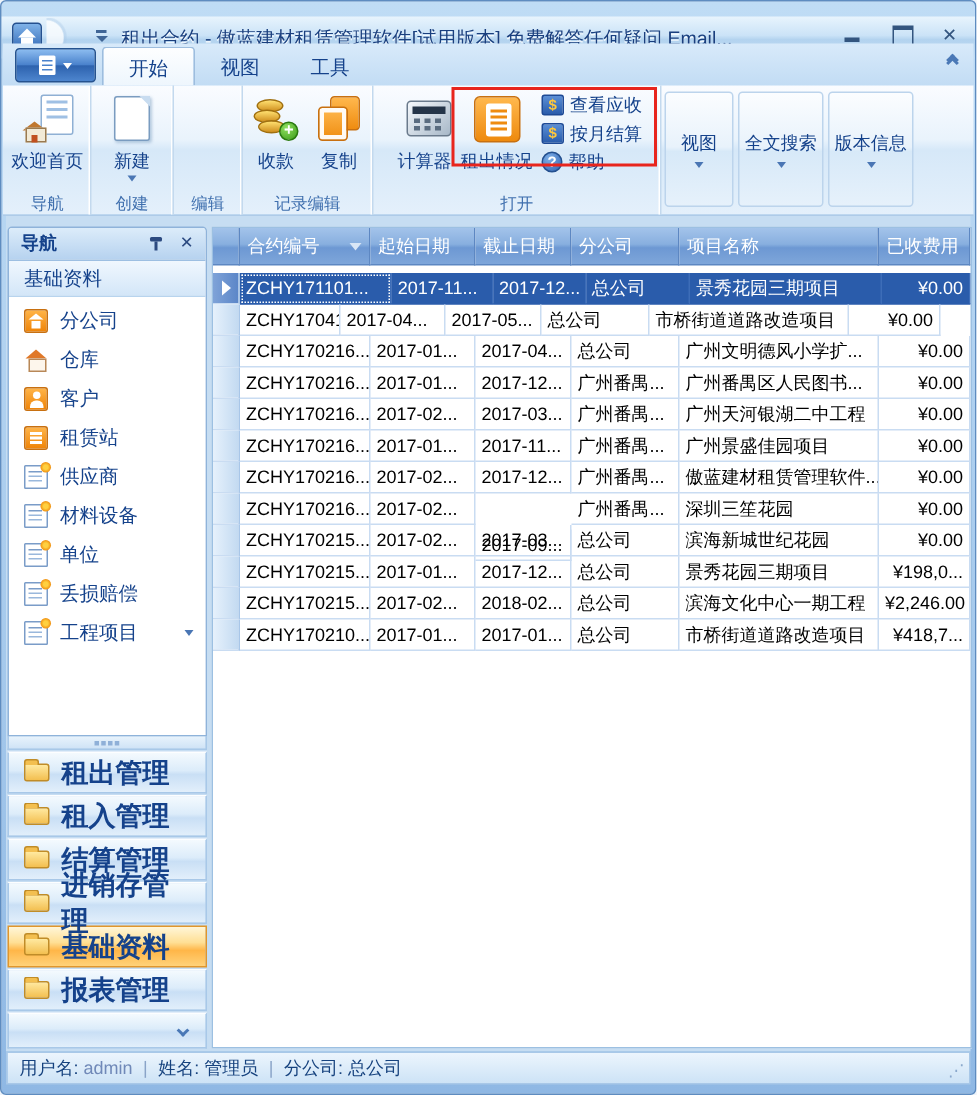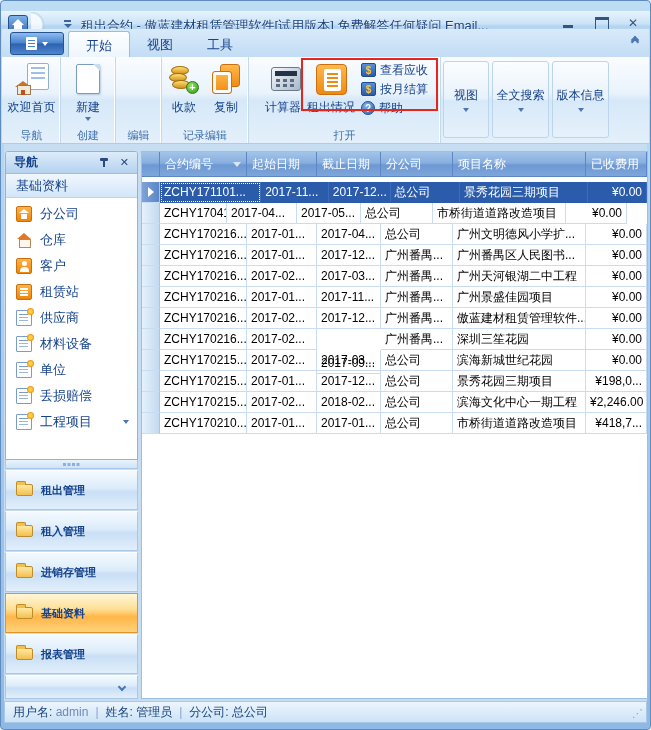--- a/index.html
+++ b/index.html
@@ -174,23 +174,23 @@
   .ic-form::before{ content:""; position:absolute; left:2px; top:3px; width:9px; height:1px; background:#7a9cc8;
     box-shadow:0 3px 0 #9ab8dc, 0 6px 0 #9ab8dc; }
   .ic-form::after{ content:""; position:absolute; right:-3px; top:-3px; width:7px; height:7px; border-radius:50%;
     background:radial-gradient(circle,#ffd040 30%,#f09010 70%); }
 
   .splitter{ height:9px; background:linear-gradient(180deg,#e8f3fc,#cfe3f6); border:1px solid #a8c8e8;
     border-top:none; position:relative; }
   .splitter i{ position:absolute; left:50%; top:3px; width:3px; height:3px; background:#8fb0d8;
     box-shadow:-9px 0 #8fb0d8,-4.5px 0 #8fb0d8,4.5px 0 #8fb0d8; }
 
-  .group-btn{ height:40px; border:1px solid #a8c8e8; border-top:1px solid #fdfeff; margin-top:1px;
+  .group-btn{ height:28px; border:1px solid #a8c8e8; border-top:1px solid #fdfeff; margin-top:1px;
     background:linear-gradient(180deg,#f4fafe 0%,#dcecfa 45%,#c9dff5 55%,#e2effb 100%);
-    display:flex; align-items:center; gap:8px; padding:0 10px; font-size:11px; font-weight:bold;
+    display:flex; align-items:center; gap:8px; padding:0 10px; font-size:18px; font-weight:bold;
     color:#15428b; cursor:default; }
   .group-btn.active{ background:linear-gradient(180deg,#fff6d8 0%,#ffdf94 40%,#ffb648 60%,#ffd27a 100%);
     border-color:#e0962c; }
   .ic-folder{ width:17px; height:12px; position:relative; background:linear-gradient(180deg,#ffe9a0,#f3bf50);
     border:1px solid #c08c28; border-radius:1px 2px 2px 2px; flex:0 0 17px; }
   .ic-folder::before{ content:""; position:absolute; left:-1px; top:-4px; width:8px; height:3px;
     background:#f3bf50; border:1px solid #c08c28; border-bottom:none; border-radius:2px 2px 0 0; }
   .more-bar{ height:24px; border:1px solid #a8c8e8; border-top:1px solid #fdfeff; margin-top:1px;
     background:linear-gradient(180deg,#f4fafe 0%,#dcecfa 45%,#c9dff5 55%,#e2effb 100%);
     position:relative; }
@@ -429,20 +429,24 @@
           <div class="group-btn">
             <span class="ic-folder"></span>
             <span>租出管理</span>
           </div>
           <div class="group-btn">
             <span class="ic-folder"></span>
             <span>租入管理</span>
           </div>
           <div class="group-btn">
             <span class="ic-folder"></span>
+            <span>结算管理</span>
+          </div>
+          <div class="group-btn">
+            <span class="ic-folder"></span>
             <span>进销存管理</span>
           </div>
           <div class="group-btn active">
             <span class="ic-folder"></span>
             <span>基础资料</span>
           </div>
           <div class="group-btn">
             <span class="ic-folder"></span>
             <span>报表管理</span>
           </div>

